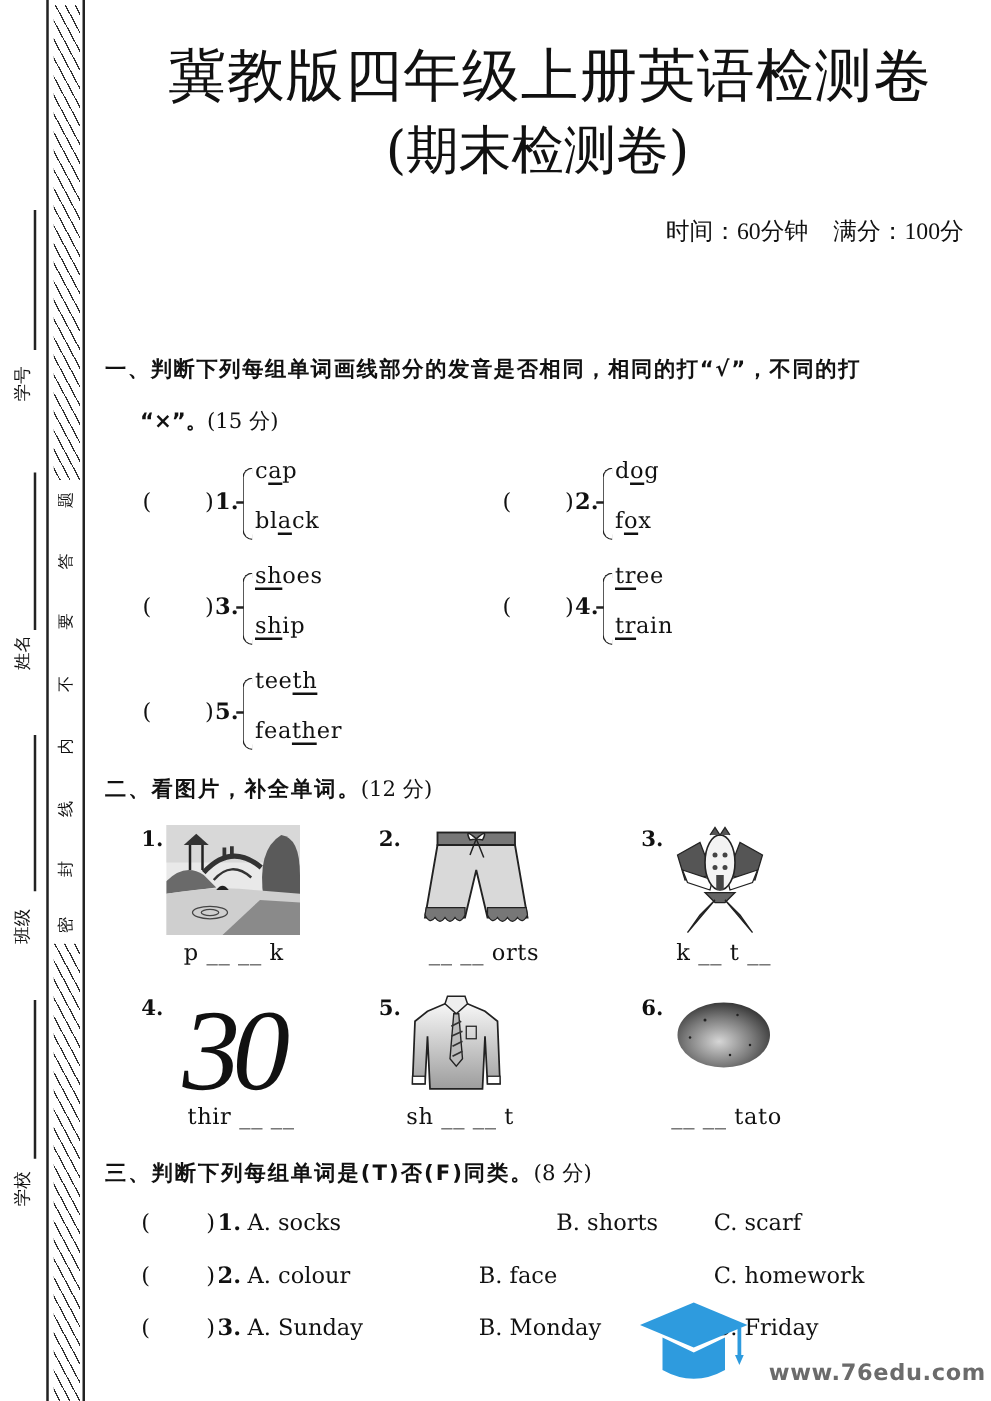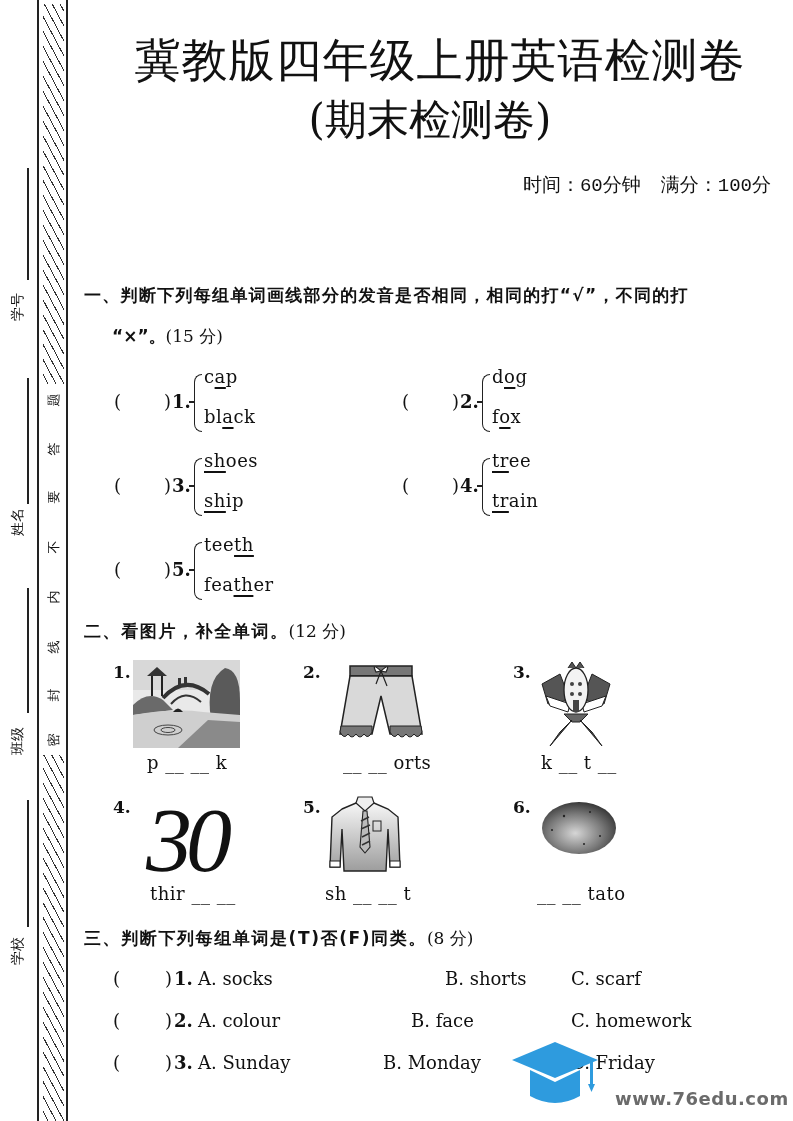--- a/index.html
+++ b/index.html
@@ -37,21 +37,21 @@
     font-family: "DejaVu Serif", serif; font-size: 46px; letter-spacing: 1px; font-weight: normal;
     line-height: 60px;
   }
   .title-sub {
     position: absolute; left: 100px; top: 90px; width: 680px; text-align: center;
     font-family: "DejaVu Serif", serif; font-size: 42px; line-height: 60px;
     padding-right: 20px;
   }
   .meta-line {
     position: absolute; right: 22px; top: 172px;
-    font-family: Liberation Mono, monospace; font-size: 19px;
+    font-family: Liberation Serif, serif; font-size: 19px;
   }
   .meta-line span + span { margin-left: 20px; }
 
   
   .score-table {
     position: absolute; left: 93px; top: 199px; width: 677px; height: 70px;
     border-collapse: collapse; table-layout: fixed;
   }
   .score-table td {
     border: 1.5px solid #222; text-align: center; height: 35px;
@@ -306,21 +306,21 @@
   <span class="num" style="left:61px;">1.</span>
   <span style="left:85px;">A. socks</span>
   <span style="left:286px;margin-left:46px;">B. shorts</span>
   <span style="left:458px;">C. scarf</span>
 </div>
 <div class="p3-row" style="top:1010px;">
   <span style="left:0;">(</span>
   <span style="left:52px;">)</span>
   <span class="num" style="left:61px;">2.</span>
   <span style="left:85px;">A. colour</span>
-  <span style="left:270px;margin-left:28px;">B. face</span>
+  <span style="left:270px;">B. face</span>
   <span style="left:458px;">C. homework</span>
 </div>
 <div class="p3-row" style="top:1052px;">
   <span style="left:0;">(</span>
   <span style="left:52px;">)</span>
   <span class="num" style="left:61px;">3.</span>
   <span style="left:85px;">A. Sunday</span>
   <span style="left:270px;">B. Monday</span>
   <span style="left:458px;">C. Friday</span>
 </div>

